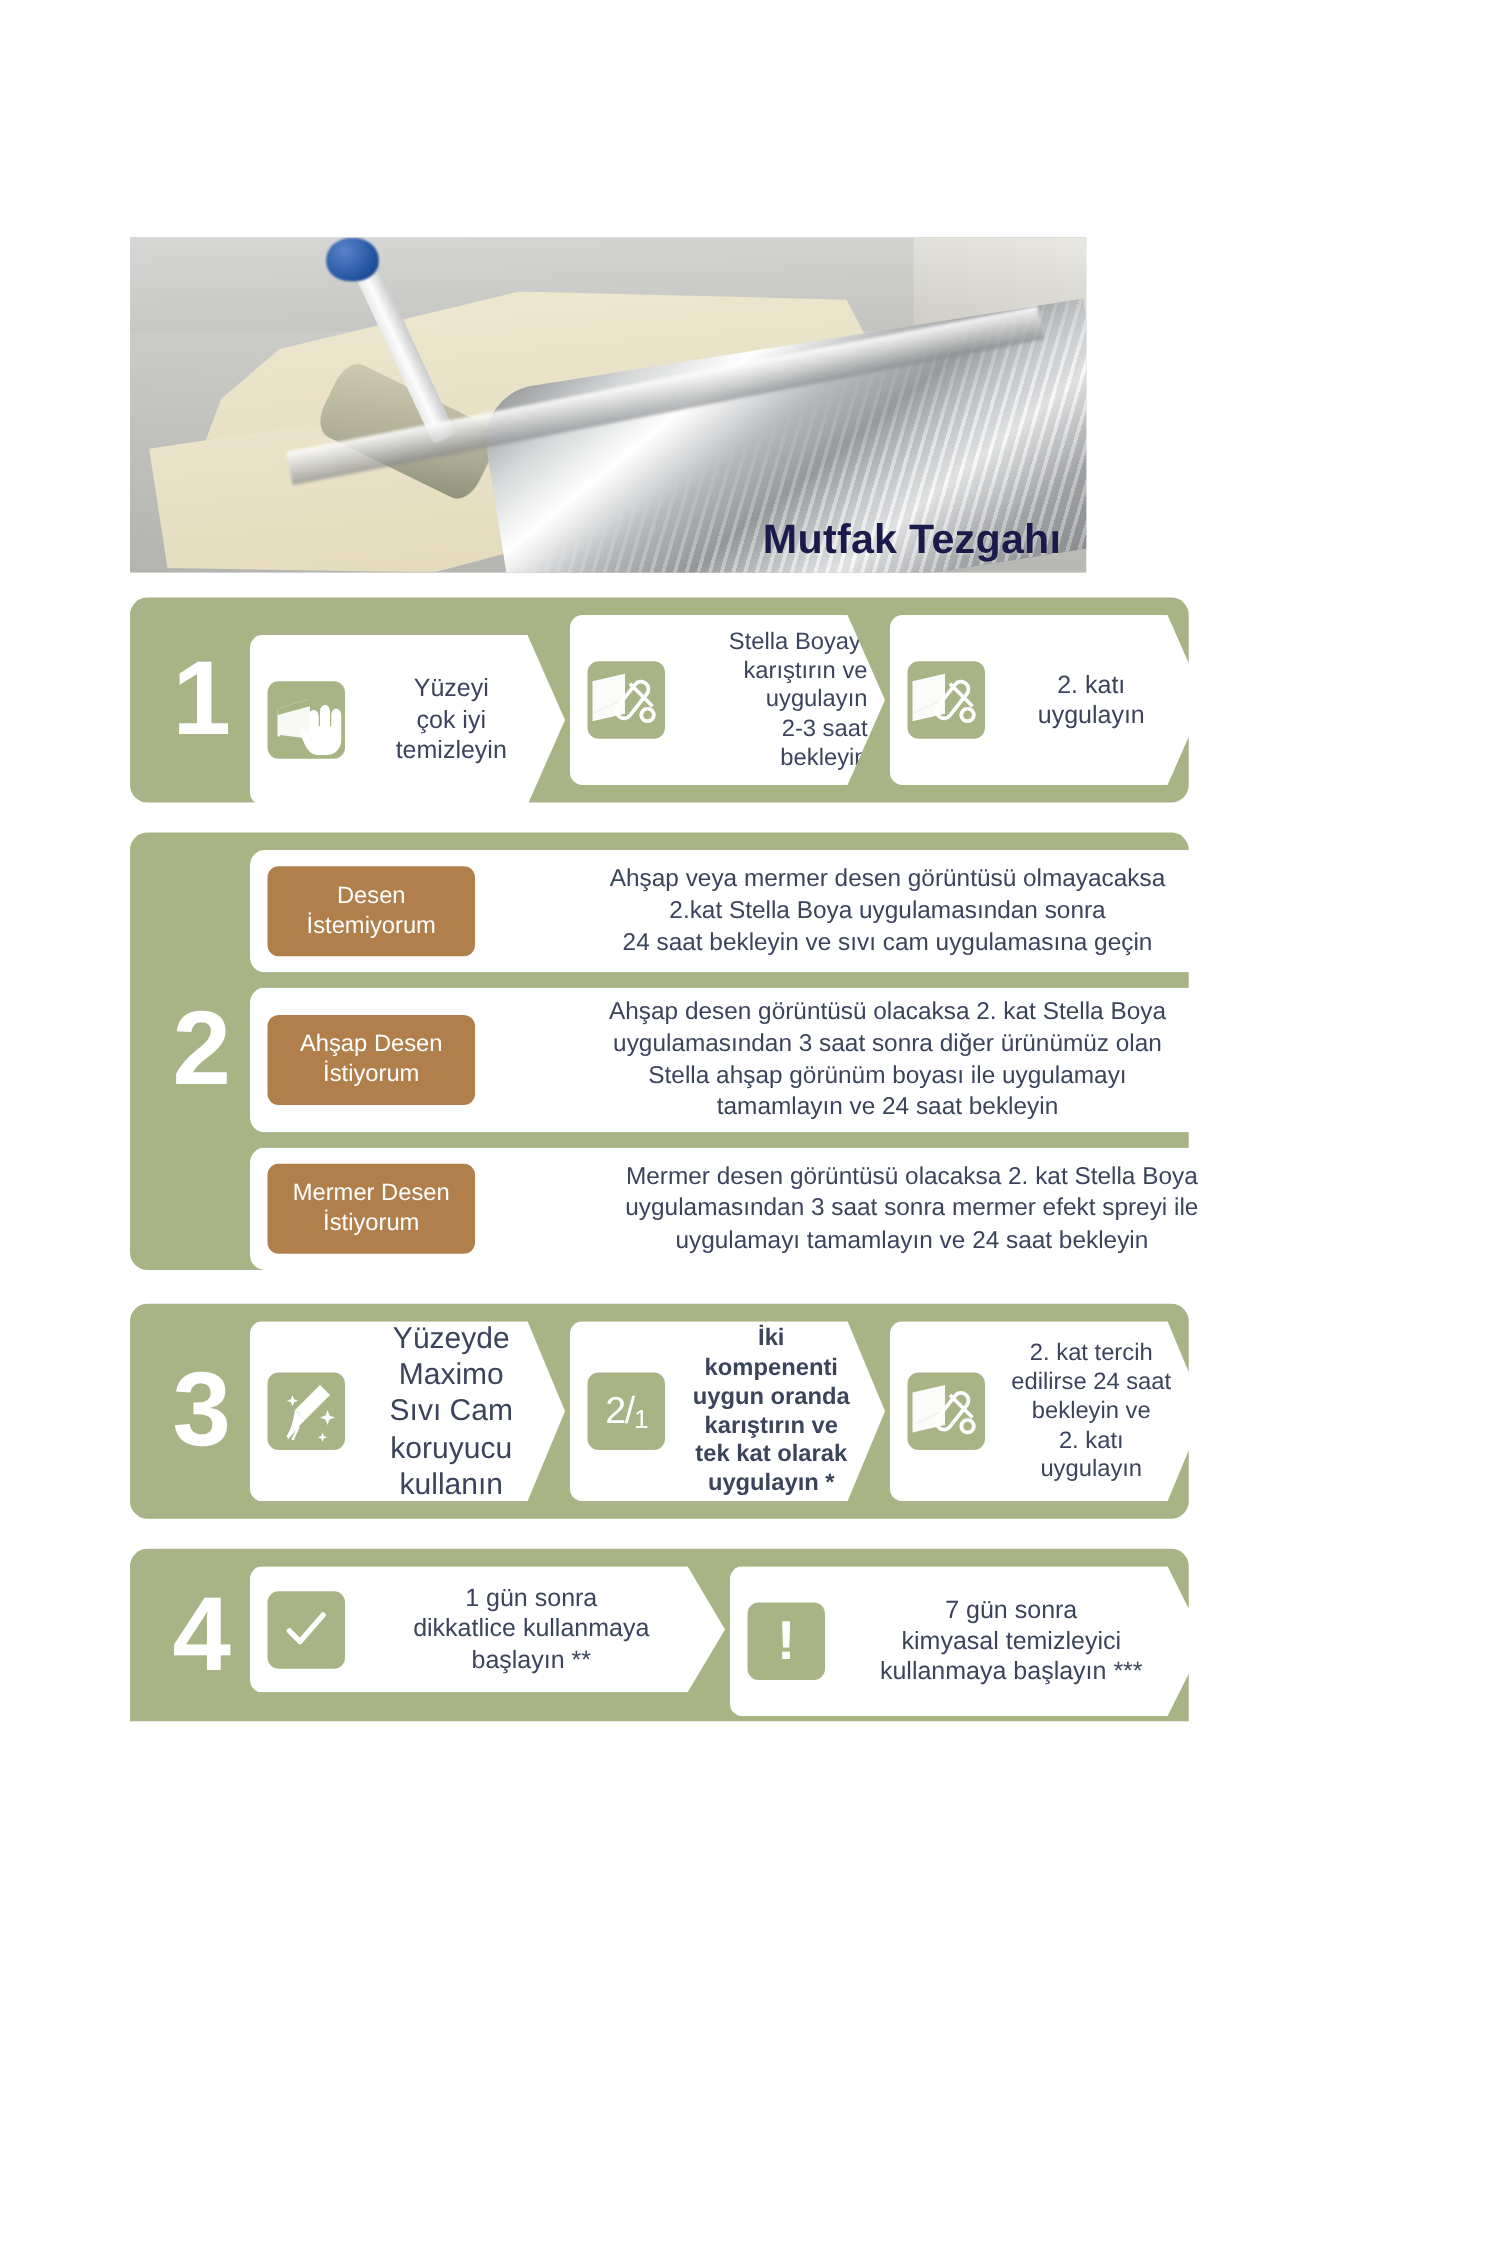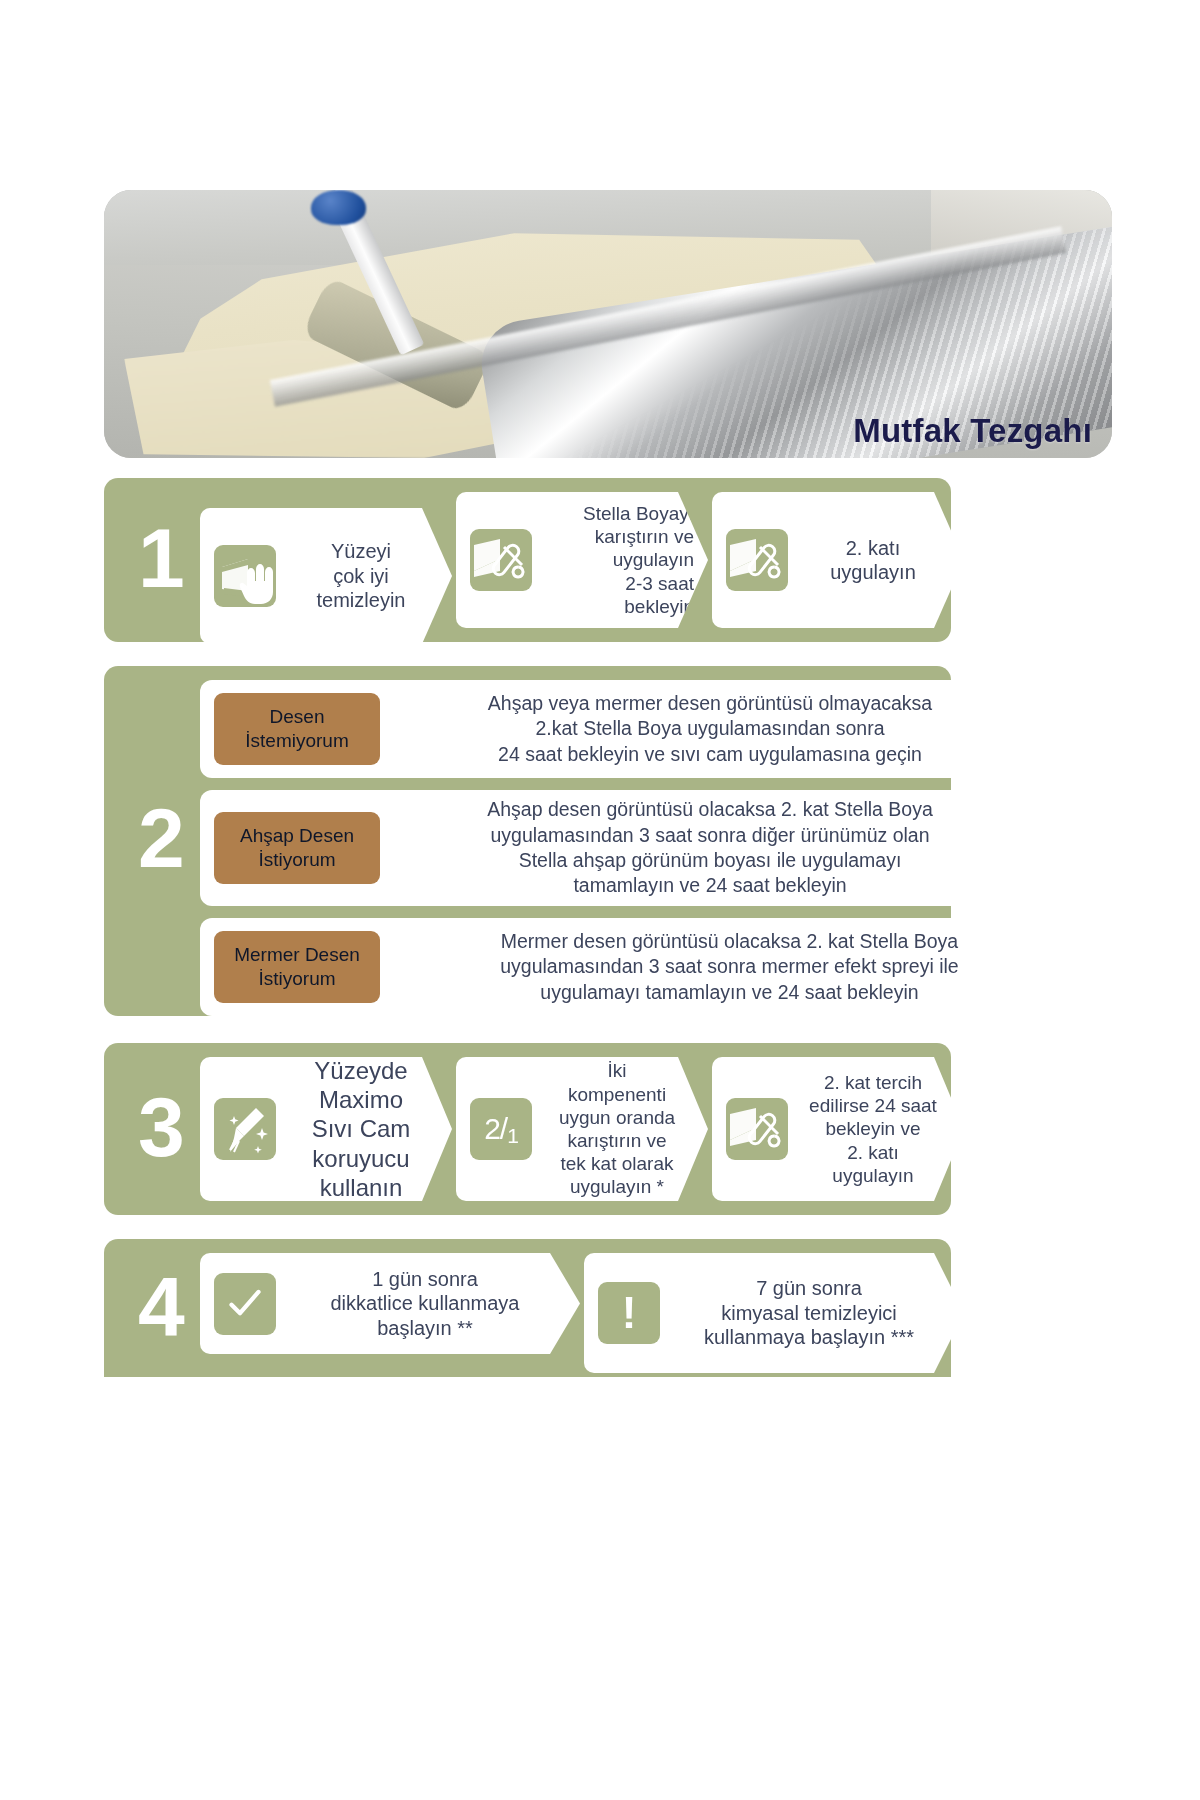--- a/index.html
+++ b/index.html
@@ -6,22 +6,22 @@
   body{
     width:1200px;height:1800px;
     background:#ffffff;
     font-family:"Liberation Sans", sans-serif;
     overflow:hidden;
   }
   .page{position:relative;width:1200px;height:1800px;}
 
   
   .hero{
-    position:absolute;left:104px;top:190px;width:1008px;height:268px;
-    overflow:hidden;background:#b9b9b7;border-radius:27px;
+    position:absolute;left:104px;top:190px;width:765px;height:268px;
+    overflow:hidden;background:#b9b9b7;
   }
   .hero-photo{position:absolute;inset:0;}
   .ph-wall{
     position:absolute;left:0;top:0;width:100%;height:34%;
     background:linear-gradient(178deg,#d7d8d6 0%,#c9cac6 55%,#bfc0bb 100%);
   }
   .ph-wall2{
     position:absolute;right:0;top:0;width:18%;height:26%;
     background:linear-gradient(190deg,#e8e7e2,#cfcdc6);
   }
@@ -108,21 +108,21 @@
   }
 
   
   .row2{
     position:absolute;background:#ffffff;border-radius:12px;
     display:flex;align-items:center;
     clip-path:polygon(0 0, calc(100% - 26px) 0, 100% 50%, calc(100% - 26px) 100%, 0 100%);
   }
   .tag{
     flex:0 0 166px;background:#b07f4c;border-radius:9px;
-    color:#0f172a;text-align:center;font-size:19px;line-height:1.24;
+    color:#ffffff;text-align:center;font-size:19px;line-height:1.24;
     padding:12px 4px;margin-left:14px;box-sizing:border-box;
   }
   .row2-text{
     flex:1;text-align:center;color:#3c445c;font-size:19.5px;line-height:1.3;
     padding:0 34px 0 14px;
   }
 
   
   .ic svg{display:block;width:100%;height:100%;}
   .frac{
@@ -259,21 +259,21 @@
 Maximo
 Sıvı Cam
 koruyucu
 kullanın</div>
     </div>
 
     <div class="chev" style="left:352px;top:14px;width:252px;height:144px;">
       <div class="chev-icon">
         <div class="frac"><sup>2</sup>/<sub>1</sub></div>
       </div>
-      <div class="chev-text" style="font-size:19px;white-space:pre-line;">İki
+      <div class="chev-text" style="font-size:19px;white-space:pre-line;font-weight:bold;">İki
 kompenenti
 uygun oranda
 karıştırın ve
 tek kat olarak
 uygulayın *</div>
     </div>
 
     <div class="chev" style="left:608px;top:14px;width:252px;height:144px;">
       <div class="chev-icon ic">
         <svg viewBox="0 0 62 62">

